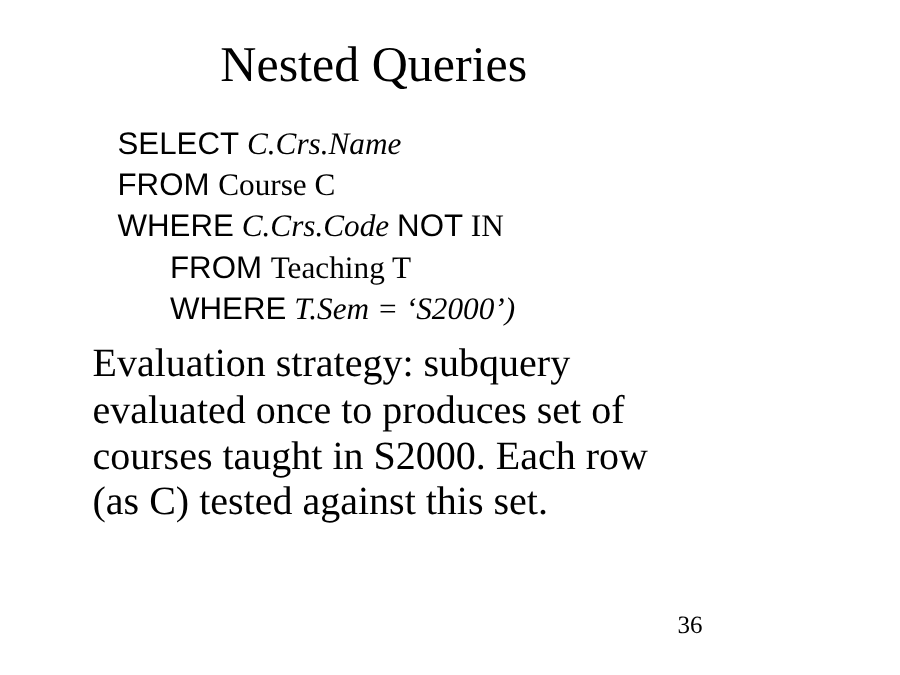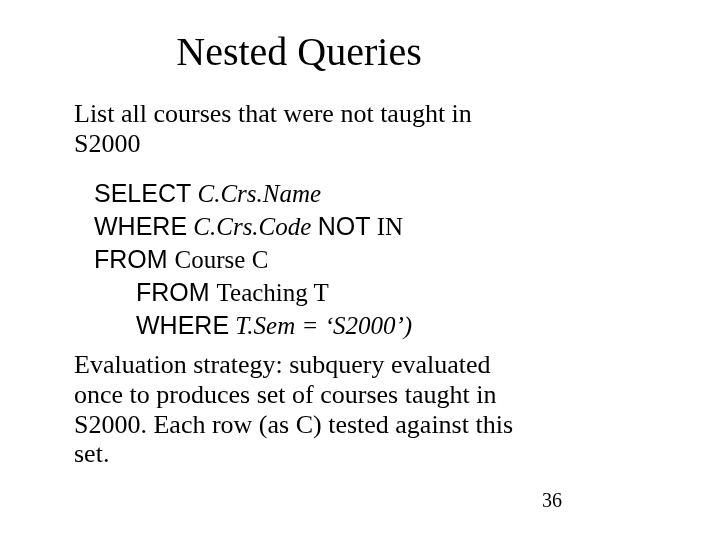--- a/index.html
+++ b/index.html
@@ -35,50 +35,49 @@
     margin-left: 24px;
     margin-bottom: 8px;
     white-space: normal;
   }
   .kw {
     font-family: Arial, Helvetica, sans-serif;
   }
   .ital { font-style: italic; }
   .indent1 { margin-left: 42px; }
   .expl {
-    font-size: 26px;
+    font-size: 32px;
     margin-left: 4px;
     line-height: 1.15;
     margin-top: 8px;
   }
   .pagenum {
     position: absolute;
     right: 26px;
     bottom: 28px;
     font-size: 20px;
   }
 </style>
 </head>
 <body>
 
 <div class="slide">
 
   <h1 class="title">Nested Queries</h1>
 
-  <div class="intro">List all courses that were not taught in S2000</div>
 
   <div class="query">
     <div>
       <span class="kw">SELECT</span><span class="ital"> C.Crs.Name</span>
     </div>
     <div>
-      <span class="kw">WHERE</span><span class="ital"> C.Crs.Code  </span><span class="kw">NOT</span><span> IN</span>
+      <span class="kw">FROM </span><span>Course</span><span> C</span>
     </div>
     <div>
-      <span class="kw">FROM </span><span>Course</span><span> C</span>
+      <span class="kw">WHERE</span><span class="ital"> C.Crs.Code  </span><span class="kw">NOT</span><span> IN</span>
     </div>
     <div class="indent1">
       <span> </span><span class="kw">FROM </span><span>Teaching</span><span> T</span>
     </div>
     <div class="indent1">
       <span> </span><span class="kw">WHERE</span><span class="ital"> T.Sem = ‘S2000’)</span>
     </div>
   </div>
 
   <div class="expl">Evaluation strategy:  subquery evaluated once to produces set of courses  taught in S2000.  Each row (as C) tested against this set.</div>

